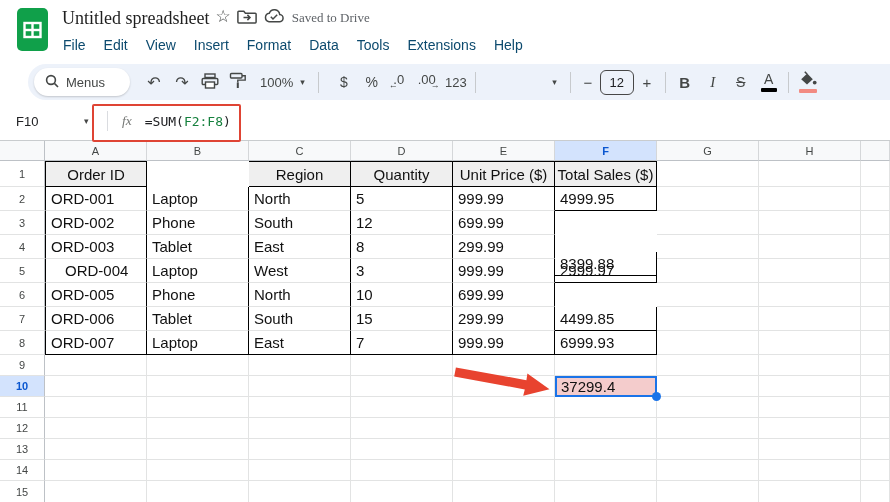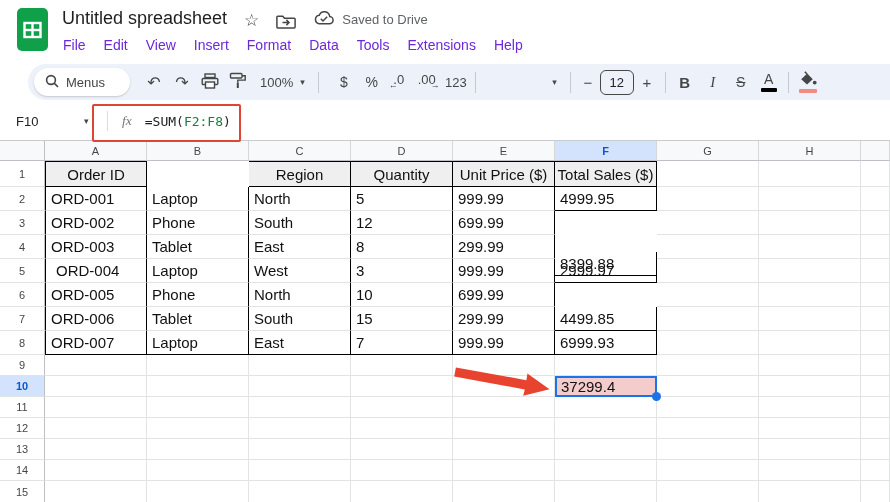--- a/index.html
+++ b/index.html
@@ -1,25 +1,25 @@
 <!DOCTYPE html>
 <html><head>
 <meta charset="utf-8">
 <style>
   html,body{margin:0;padding:0;background:#fff;}
   .stage{position:relative;width:890px;height:502px;overflow:hidden;background:#fff;
          font-family:"Liberation Sans","DejaVu Sans",sans-serif;color:#202124;}
   .abs{position:absolute;}
   
-  .title-row{position:absolute;left:62px;top:8px;display:flex;align-items:flex-end;gap:17px;}
+  .title-row{position:absolute;left:62px;top:8px;display:flex;align-items:flex-start;gap:6px;font-family:Liberation Serif, serif;}
   .doc-title{font-size:18px;color:#1f1f1f;}
   .hdr-icon{color:#444746;font-size:17px;line-height:17px;display:flex;align-items:center;}
   .saved{display:flex;align-items:center;gap:7px;color:#5f6368;font-size:13px;}
   .menu-row{position:absolute;left:54px;top:33px;display:flex;height:24px;align-items:center;}
-  .menu-item{padding:0 9px;font-size:14px;color:#6d28d9;border-radius:4px;cursor:default;}
+  .menu-item{padding:0 9px;font-size:14px;color:#0c4a6e;border-radius:4px;cursor:default;}
   
   .toolbar{position:absolute;left:28px;top:64px;right:0;height:36px;background:#edf2fa;
            border-radius:18px 0 0 18px;display:flex;align-items:center;font-size:13px;color:#444746;}
   .tb-pill{margin-left:6px;width:96px;height:28px;background:#fff;border-radius:14px;
            box-shadow:0 1px 2px rgba(0,0,0,.18);display:flex;align-items:center;gap:7px;padding-left:11px;box-sizing:border-box;}
   .tb-btn{min-width:28px;height:28px;display:flex;align-items:center;justify-content:center;border-radius:4px;}
   .tb-glyph{font-size:16px;color:#444746;}
   .tb-div{width:1px;height:21px;background:#c7cacd;margin:0 5px;}
   .zoom-sel{display:flex;align-items:center;gap:7px;padding:0 8px;}
   .caret{font-size:9px;color:#444746;}
@@ -268,21 +268,21 @@
       <div class="gcell" style="left: 759px; top: 70px; width: 102px; height: 24px; border-right: 1px solid rgb(226, 227, 227); border-bottom: 1px solid rgb(226, 227, 227); line-height: 23px;"></div>
       <div class="gcell" style="left: 861px; top: 70px; width: 29px; height: 24px; border-right: 1px solid rgb(226, 227, 227); border-bottom: 1px solid rgb(226, 227, 227); line-height: 23px;"></div>
       <div class="gcell" style="left: 45px; top: 94px; width: 102px; height: 24px; border-right: 1px solid rgb(0, 0, 0); border-bottom: 1px solid rgb(226, 227, 227); line-height: 23px; border-left: 1px solid rgb(0, 0, 0); padding-left: 5px;">ORD-003</div>
       <div class="gcell" style="left: 147px; top: 94px; width: 102px; height: 24px; border-right: 1px solid rgb(0, 0, 0); border-bottom: 1px solid rgb(226, 227, 227); line-height: 23px; padding-left: 5px;">Tablet</div>
       <div class="gcell" style="left: 249px; top: 94px; width: 102px; height: 24px; border-right: 1px solid rgb(0, 0, 0); border-bottom: 1px solid rgb(226, 227, 227); line-height: 23px; padding-left: 5px;">East</div>
       <div class="gcell" style="left: 351px; top: 94px; width: 102px; height: 24px; border-right: 1px solid rgb(0, 0, 0); border-bottom: 1px solid rgb(226, 227, 227); line-height: 23px; padding-left: 5px;">8</div>
       <div class="gcell" style="left: 453px; top: 94px; width: 102px; height: 24px; border-right: 1px solid rgb(0, 0, 0); border-bottom: 1px solid rgb(226, 227, 227); line-height: 23px; padding-left: 5px;">299.99</div>
       <div class="gcell" style="left: 657px; top: 94px; width: 102px; height: 24px; border-right: 1px solid rgb(226, 227, 227); border-bottom: 1px solid rgb(226, 227, 227); line-height: 23px;"></div>
       <div class="gcell" style="left: 759px; top: 94px; width: 102px; height: 24px; border-right: 1px solid rgb(226, 227, 227); border-bottom: 1px solid rgb(226, 227, 227); line-height: 23px;"></div>
       <div class="gcell" style="left: 861px; top: 94px; width: 29px; height: 24px; border-right: 1px solid rgb(226, 227, 227); border-bottom: 1px solid rgb(226, 227, 227); line-height: 23px;"></div>
-      <div class="gcell" style="left: 45px; top: 118px; width: 102px; height: 24px; border-right: 1px solid rgb(0, 0, 0); border-bottom: 1px solid rgb(226, 227, 227); line-height: 23px; border-left: 1px solid rgb(0, 0, 0); padding-left: 10px;">ORD-004</div>
+      <div class="gcell" style="left: 45px; top: 118px; width: 102px; height: 24px; border-right: 1px solid rgb(0, 0, 0); border-bottom: 1px solid rgb(226, 227, 227); line-height: 23px; border-left: 1px solid rgb(0, 0, 0); padding-left: 19px;">ORD-004</div>
       <div class="gcell" style="left: 147px; top: 118px; width: 102px; height: 24px; border-right: 1px solid rgb(0, 0, 0); border-bottom: 1px solid rgb(226, 227, 227); line-height: 23px; padding-left: 5px;">Laptop</div>
       <div class="gcell" style="left: 249px; top: 118px; width: 102px; height: 24px; border-right: 1px solid rgb(0, 0, 0); border-bottom: 1px solid rgb(226, 227, 227); line-height: 23px; padding-left: 5px;">West</div>
       <div class="gcell" style="left: 351px; top: 118px; width: 102px; height: 24px; border-right: 1px solid rgb(0, 0, 0); border-bottom: 1px solid rgb(226, 227, 227); line-height: 23px; padding-left: 5px;">3</div>
       <div class="gcell" style="left: 453px; top: 118px; width: 102px; height: 24px; border-right: 1px solid rgb(0, 0, 0); border-bottom: 1px solid rgb(226, 227, 227); line-height: 23px; padding-left: 5px;">999.99</div>
       <div class="gcell" style="left: 555px; top: 118px; width: 102px; height: 24px; border-right: 1px solid rgb(0, 0, 0); border-bottom: 1px solid rgb(0, 0, 0); line-height: 23px; padding-left: 5px;">2999.97</div>
       <div class="gcell" style="left: 657px; top: 118px; width: 102px; height: 24px; border-right: 1px solid rgb(226, 227, 227); border-bottom: 1px solid rgb(226, 227, 227); line-height: 23px;"></div>
       <div class="gcell" style="left: 759px; top: 118px; width: 102px; height: 24px; border-right: 1px solid rgb(226, 227, 227); border-bottom: 1px solid rgb(226, 227, 227); line-height: 23px;"></div>
       <div class="gcell" style="left: 861px; top: 118px; width: 29px; height: 24px; border-right: 1px solid rgb(226, 227, 227); border-bottom: 1px solid rgb(226, 227, 227); line-height: 23px;"></div>
       <div class="gcell" style="left: 45px; top: 142px; width: 102px; height: 24px; border-right: 1px solid rgb(0, 0, 0); border-bottom: 1px solid rgb(226, 227, 227); line-height: 23px; border-left: 1px solid rgb(0, 0, 0); padding-left: 5px;">ORD-005</div>
       <div class="gcell" style="left: 147px; top: 142px; width: 102px; height: 24px; border-right: 1px solid rgb(0, 0, 0); border-bottom: 1px solid rgb(226, 227, 227); line-height: 23px; padding-left: 5px;">Phone</div>

